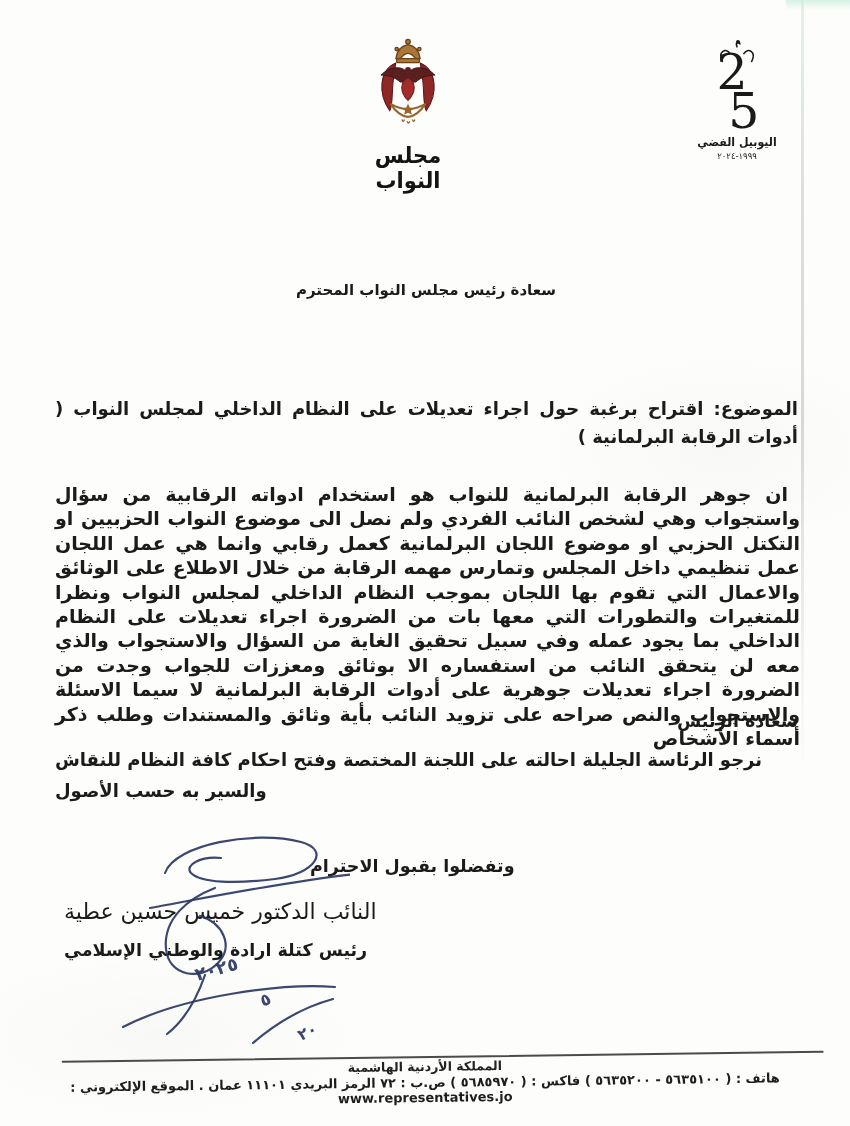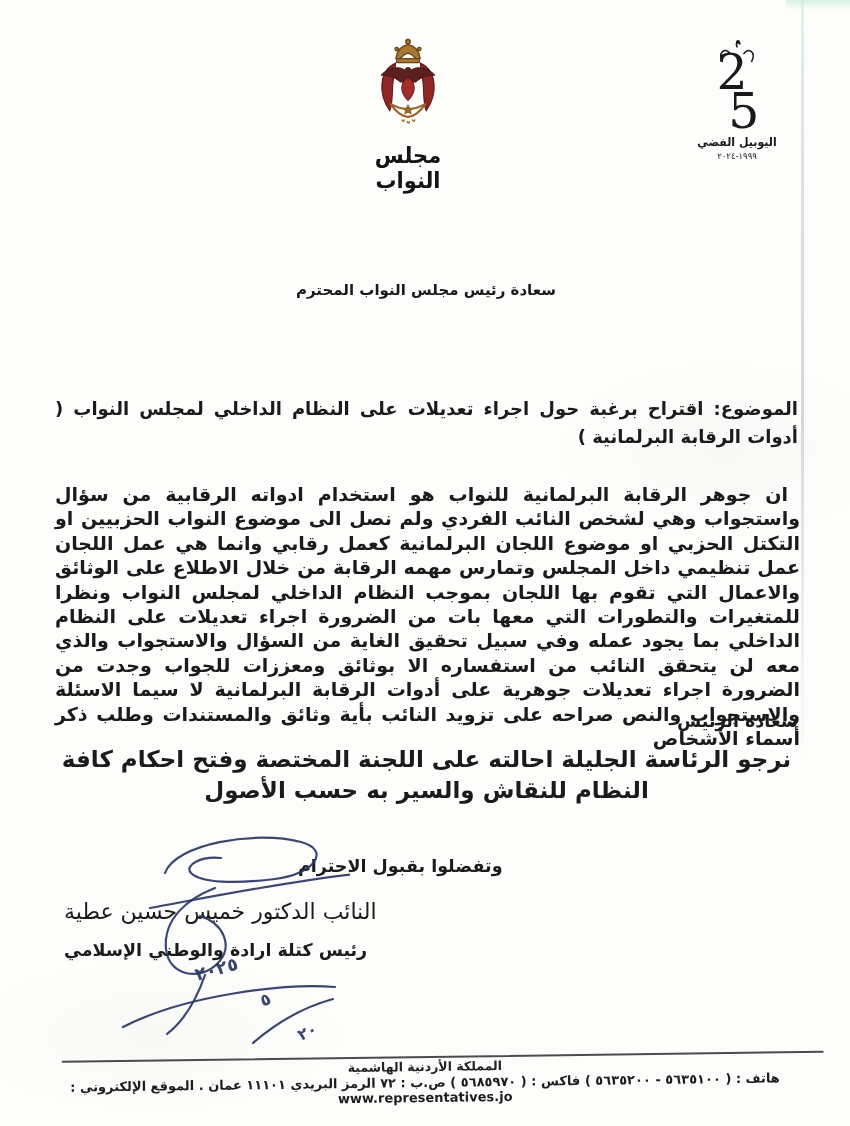--- a/index.html
+++ b/index.html
@@ -30,23 +30,23 @@
   
   .rtl{direction:rtl;}
   .addressee{left:2px;right:0;top:281px;text-align:center;font-size:15px;font-weight:bold;}
   .subject{right:52px;left:55px;top:351px;font-size:18px;font-weight:bold;
            line-height:28px;text-align:justify;margin-top:44px;}
   .intro{right:52px;left:55px;top:417px;font-size:17.5px;font-weight:bold;
          line-height:26px;text-align:justify;text-indent:18px;}
   .bodytext{right:50px;left:55px;top:482px;font-size:19px;font-weight:bold;
             line-height:24.4px;text-align:justify;text-indent:12px;}
   .salutation{right:52px;top:711px;font-size:17.5px;font-weight:bold;margin-left:28px;}
-  .request{right:52px;left:55px;top:744px;font-size:23px;font-weight:bold;
-           line-height:31px;text-align:center;}
-  .closing{left:298px;top:856px;font-size:17.5px;font-weight:bold;}
+  .request{right:52px;left:55px;top:744px;font-size:18px;font-weight:bold;
+           line-height:31px;text-align:left;}
+  .closing{left:310px;top:856px;font-size:17.5px;font-weight:bold;}
   .signer-name{left:64px;top:899px;font-size:22px;font-weight:normal;}
   .signer-title{left:64px;top:940px;font-size:17.5px;font-weight:bold;}
 
   
   .ink{stroke:#2a3765;stroke-width:2.2;fill:none;stroke-linecap:round;opacity:.92;}
   .ink-text{fill:#2a3765;font-family:"DejaVu Sans",sans-serif;opacity:.92;}
 
   
   .footer{left:0;top:1056px;width:850px;transform:rotate(-0.75deg);transform-origin:50% 50%;}
   .footer-rule{margin:0 26px 0 62px;height:2px;background:#4b4b4b;border-radius:1px;}

